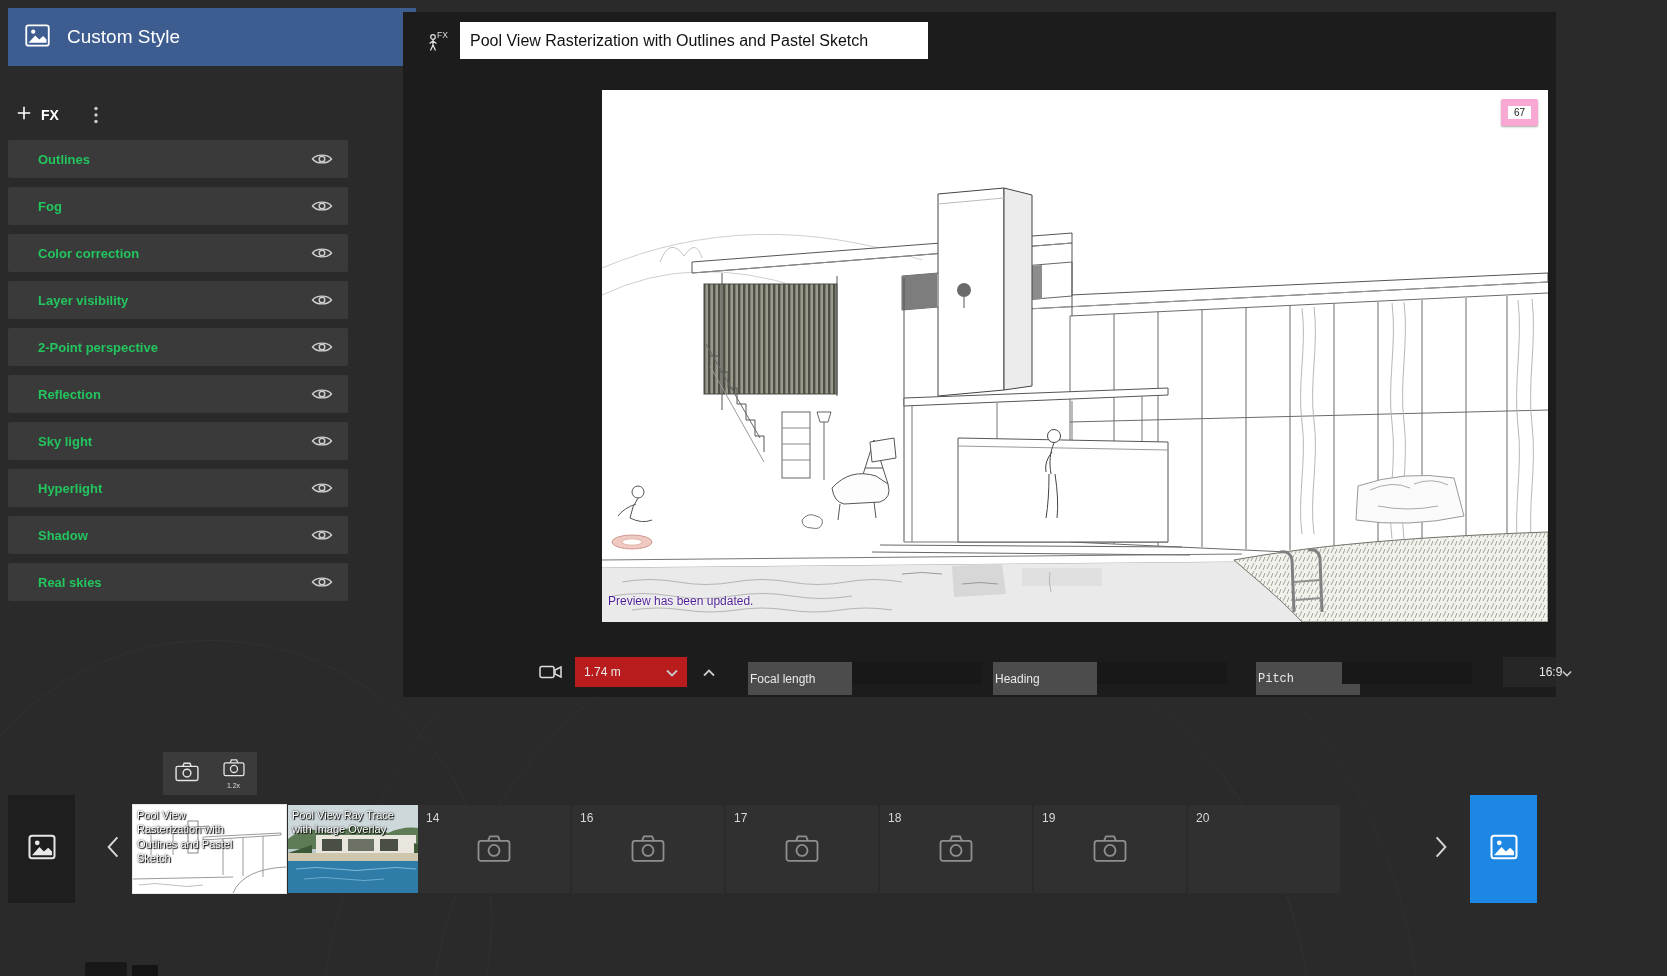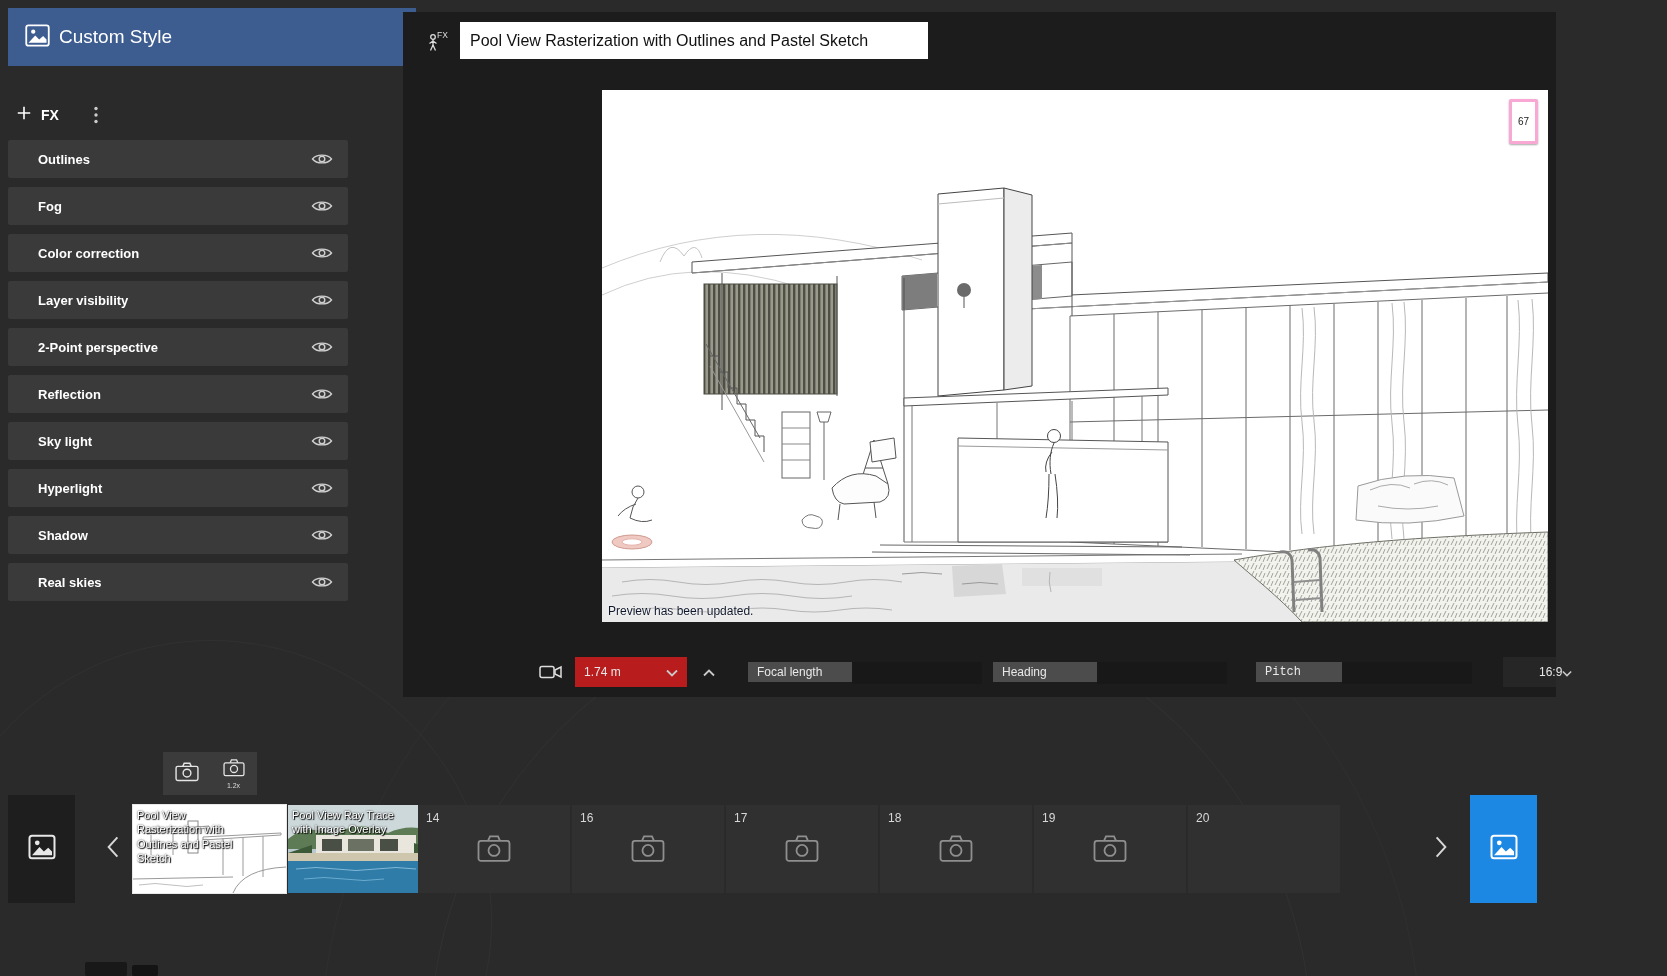--- a/index.html
+++ b/index.html
@@ -7,58 +7,58 @@
        font-family:"Liberation Sans",sans-serif;color:#eee;}
   .abs{position:absolute;}
   
   .arc{position:absolute;border-radius:50%;pointer-events:none;}
   #arc1{left:430px;top:600px;width:880px;height:880px;border:1px solid rgba(255,255,255,0.035);}
   #arc2{left:320px;top:500px;width:1100px;height:1100px;border:1px solid rgba(255,255,255,0.022);}
   #arc3{left:-70px;top:640px;width:560px;height:560px;border:1px solid rgba(255,255,255,0.03);}
 
   
   #style-header{left:8px;top:8px;width:408px;height:58px;background:#3d5c90;display:flex;
-    align-items:center;gap:8px;padding-left:16px;box-sizing:border-box;cursor:pointer;}
+    align-items:center;gap:16px;padding-left:16px;box-sizing:border-box;cursor:pointer;}
   #style-header .ttl{font-size:19px;color:#fff;}
 
   
   #fx-bar{left:8px;top:96px;width:340px;height:38px;display:flex;align-items:center;}
   #fx-add{display:flex;align-items:center;gap:9px;padding:6px 8px;cursor:pointer;}
   #fx-add .lbl{font-size:14px;font-weight:bold;color:#fff;}
   #fx-menu{margin-left:16px;width:26px;height:26px;display:flex;align-items:center;justify-content:center;cursor:pointer;}
 
   
   #fx-list{left:8px;top:140px;width:340px;display:flex;flex-direction:column;gap:9px;}
   .fx-row{height:38px;background:#3a3a3a;border-radius:2px;display:flex;align-items:center;
     justify-content:space-between;padding:0 15px 0 30px;cursor:pointer;}
-  .fx-label{font-size:13px;font-weight:bold;color:#ffffff;}
+  .fx-label{font-size:13px;font-weight:bold;color:#22c55e;}
   .eye{display:flex;align-items:center;cursor:pointer;}
 
   
   #main-panel{left:403px;top:12px;width:1153px;height:685px;background:#1c1c1c;}
   #title-icon{left:22px;top:16px;}
   #title-input{position:absolute;left:57px;top:10px;width:468px;height:37px;background:#fff;border:none;
     font-family:"Liberation Sans",sans-serif;font-size:16px;color:#111;padding:0 10px;box-sizing:border-box;outline:none;}
 
   
   #viewport{left:199px;top:78px;width:946px;height:532px;background:#fff;overflow:hidden;}
   #viewport svg.sketch{position:absolute;left:0;top:0;width:100%;height:100%;}
-  #frame-badge{position:absolute;right:10px;top:9px;background:#fff;border:3px solid #f9a8d4;border-radius:2px;
-    padding:14px 6px;font-size:10px;color:#222;box-shadow:0 1px 2px rgba(0,0,0,.35);text-align:right;}
-  #preview-status{position:absolute;left:6px;bottom:4px;font-size:12px;color:#0f172a;
+  #frame-badge{position:absolute;right:10px;top:9px;background:#fff;border:7px solid #f9a8d4;border-radius:2px;
+    padding:1px 6px;font-size:10px;color:#222;box-shadow:0 1px 2px rgba(0,0,0,.35);text-align:right;}
+  #preview-status{position:absolute;left:6px;bottom:14px;font-size:12px;color:#4c1d95;
     text-shadow:0 0 3px rgba(255,255,255,.95), 0 0 1px rgba(255,255,255,.9);text-align:center;}
 
   
   .toolrow-icon{left:136px;top:652px;}
   #height-select{left:172px;top:645px;width:112px;height:30px;background:#b91c1c;display:flex;align-items:center;
     justify-content:space-between;padding:0 9px;box-sizing:border-box;cursor:pointer;}
   #height-select .val{font-size:12px;color:#e8e8e8;}
   #height-up{left:292px;top:645px;width:28px;height:30px;display:flex;align-items:center;justify-content:center;cursor:pointer;}
-  .label-box{position:absolute;top:650px;height:20px;background:#4c4c4c;display:flex;align-items:center;
-    padding:0 9px;box-sizing:border-box;font-size:12px;color:#e9e9e9;width:104px;}
+  .label-box{position:absolute;top:650px;height:33px;background:#4c4c4c;display:flex;align-items:center;
+    padding:0 2px;box-sizing:border-box;font-size:12px;color:#e9e9e9;width:104px;}
   .well{position:absolute;top:650px;height:22px;background:#181818;width:130px;cursor:text;}
   #focal-label{left:345px;} #focal-well{left:449px;}
   #heading-label{left:590px;} #heading-well{left:694px;}
   #pitch-label{left:853px;font-family:Liberation Mono, monospace;} #pitch-well{left:939px;}
   #aspect-select{left:1100px;top:645px;width:53px;height:30px;background:#262626;display:flex;align-items:center;
     justify-content:space-between;padding:0 6px;box-sizing:border-box;cursor:pointer;}
   #aspect-select .val{font-size:12px;color:#e8e8e8;margin-left:30px;}
 
   
   #capture-bar{left:163px;top:752px;height:43px;display:flex;}

